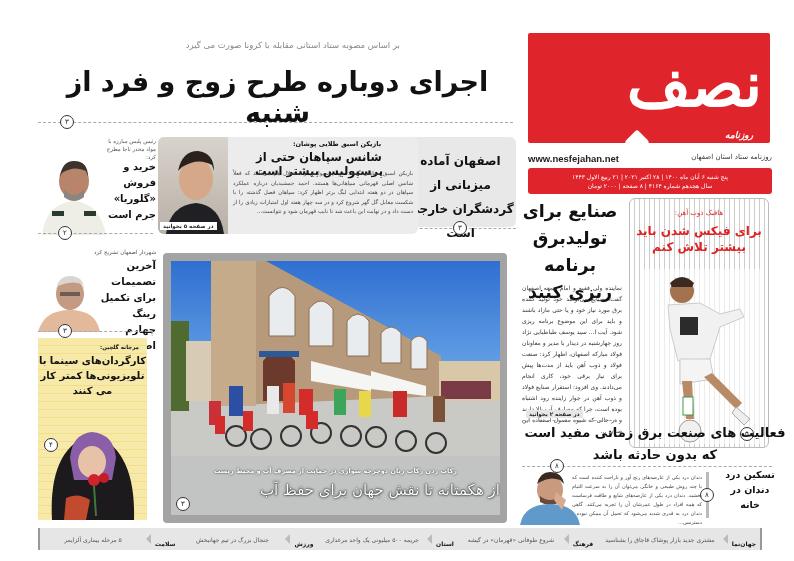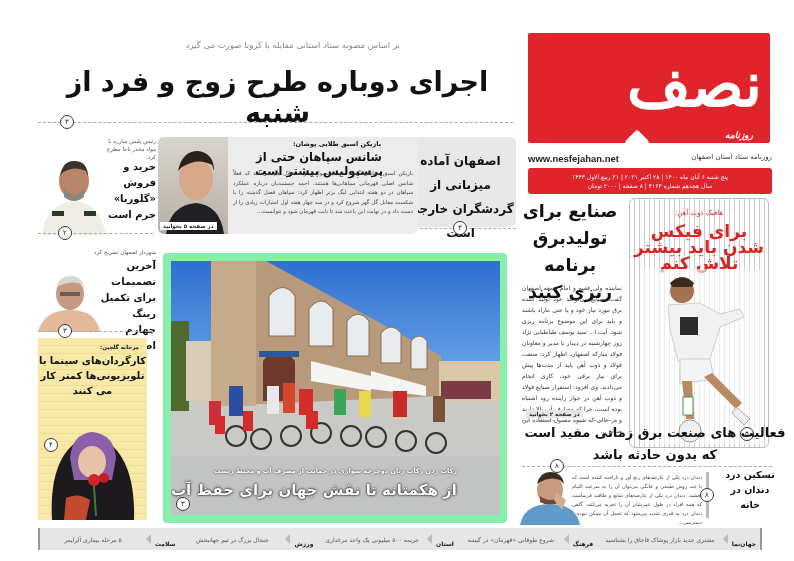--- a/index.html
+++ b/index.html
@@ -21,38 +21,38 @@
   .main-headline { left: 50px; top: 66px; width: 455px; font-size: 27px; font-weight: bold; color: #111; text-align: center; letter-spacing: -0.5px; }
   .dashed { border-top: 1px dashed #aaa; height: 0; }
   .pgnum { width: 14px; height: 14px; border: 1px solid #333; border-radius: 50%; font-size: 7px; text-align: center; line-height: 12px; background: #fff; color: #222; }
 
   
   .right-headline { left: 520px; top: 198px; width: 100px; font-size: 17.5px; font-weight: bold; text-align: center; line-height: 27px; }
   .body-text { font-size: 6px; line-height: 11px; color: #333; text-align: justify; }
   .cont-link { font-size: 5.5px; font-weight: bold; background: #e6e6e6; padding: 1px 3px; color: #222; }
   .player-box { left: 629px; top: 198px; width: 140px; height: 250px; border: 1px solid #bbb; border-radius: 6px; overflow: hidden; background: repeating-linear-gradient(90deg, #fff 0 4px, #ccc 4px 5px); }
   .player-kicker { position: absolute; top: 10px; width: 100%; text-align: center; font-size: 7px; color: #d22; }
-  .player-title { position: absolute; top: 24px; width: 100%; text-align: center; font-size: 17px; font-weight: bold; color: #d22; line-height: 16px; }
+  .player-title { position: absolute; top: 24px; width: 100%; text-align: center; font-size: 12px; font-weight: bold; color: #d22; line-height: 16px; }
   .player-fig { position: absolute; left: 10px; top: 70px; width: 120px; height: 175px; }
   .bottom-right-headline { left: 520px; top: 422px; width: 270px; font-size: 13px; font-weight: bold; text-align: center; line-height: 22px; }
 
   
   .isf-box { left: 405px; top: 137px; width: 111px; height: 90px; background: #e8e8e8; border-radius: 6px; }
   .isf-title { position: absolute; width: 100%; top: 12px; font-size: 12px; font-weight: bold; text-align: center; line-height: 24px; }
   .sepahan-box { left: 158px; top: 137px; width: 260px; height: 97px; background: #ececec; border-radius: 6px; overflow: hidden; }
   .sep-kicker { position: absolute; right: 6px; top: 3px; width: 150px; font-size: 6.5px; font-weight: bold; text-align: center; }
   .sep-title { position: absolute; right: 6px; top: 13px; width: 186px; font-size: 11.5px; font-weight: bold; text-align: center; }
   .sep-body { position: absolute; right: 5px; top: 32px; width: 180px; font-size: 5.5px; line-height: 9.5px; color: #444; text-align: justify; }
   .sep-photo { position: absolute; left: 0; top: 0; width: 70px; height: 97px; background: linear-gradient(180deg, #d8d3cc, #b9b0a6); }
 
   
-  .photo-frame { left: 163px; top: 253px; width: 344px; height: 270px; background: #86efac; border-radius: 4px; }
+  .photo-frame { left: 163px; top: 253px; width: 344px; height: 270px; background: #a3a3a3; border-radius: 4px; }
   .photo { position: absolute; left: 8px; top: 8px; width: 329px; height: 254px; overflow: hidden; background: #cfd1d2; }
   .photo-cap-kicker { position: absolute; width: 100%; top: 206px; text-align: center; font-size: 6.5px; font-weight: bold; color: #fff; text-shadow: 0 0 2px #000; }
-  .photo-cap-title { position: absolute; width: 100%; top: 220px; text-align: left; font-size: 15px; font-weight: bold; color: #fff; text-shadow: 0 0 3px #000, 0 0 1px #000; }
+  .photo-cap-title { position: absolute; width: 100%; top: 220px; text-align: right; font-size: 15px; font-weight: normal; color: #fff; text-shadow: 0 0 3px #000, 0 0 1px #000; }
 
   
   .left-item { left: 38px; width: 118px; }
   .left-kicker { font-size: 5.5px; color: #555; text-align: right; line-height: 8px; }
   .left-title { font-size: 10px; font-weight: bold; text-align: right; line-height: 16px; }
   .yellow-box { left: 38px; top: 338px; width: 109px; height: 182px; background: repeating-linear-gradient(180deg, #f7e9a8 0 7px, #f2dd8f 7px 8px); overflow: hidden; }
   .yb-kicker { position: absolute; right: 8px; top: 6px; font-size: 5.5px; font-weight: bold; }
   .yb-title { position: absolute; width: 100%; top: 15px; text-align: center; font-size: 10px; font-weight: bold; line-height: 15px; }
 
   

